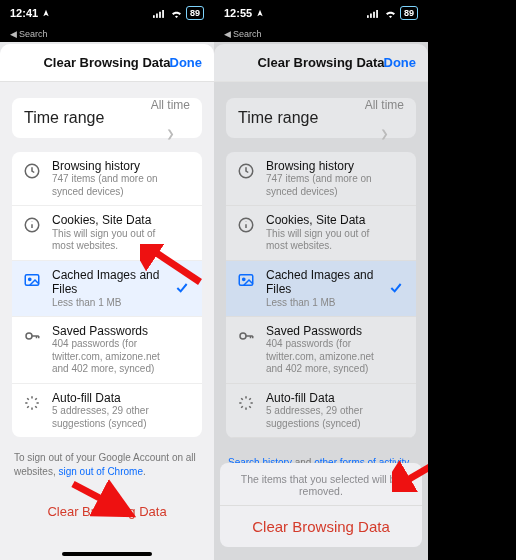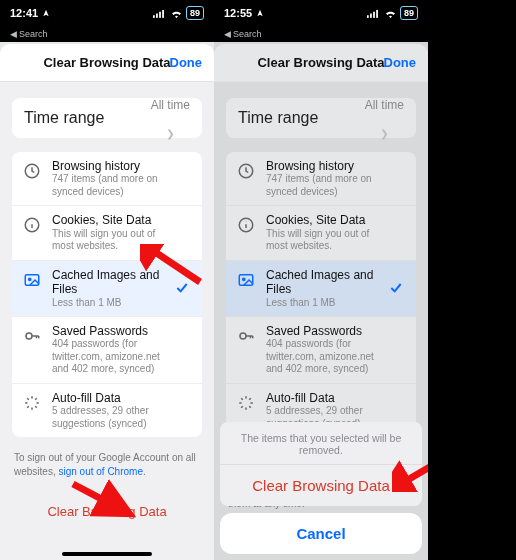--- a/index.html
+++ b/index.html
@@ -483,21 +483,20 @@
 
       <div class="foot-note">
         <span class="link">Search history</span><span> and </span><span class="link">other forms of activity</span><span> may be saved in your Google Account when you're signed in. You can delete them at any time.</span>
       </div>
 
       <div class="action-sheet">
         <div class="group">
           <div class="msg">The items that you selected will be removed.</div>
           <div class="action">Clear Browsing Data</div>
         </div>
-        <div class="cancel">Cancel</div>
       </div>
     </div>
 
     <svg class="arrow" style="top:448px; left:178px;" width="70" height="44">
       <defs>
           <marker id="ah3" markerWidth="6" markerHeight="6" refX="1" refY="3" orient="auto">
             <path d="M0,0 L6,3 L0,6 Z" fill="#e11"></path>
           </marker>
         </defs>
       <path d="M60,6 L12,34" stroke="#e11" stroke-width="7" marker-end="url(#ah3)"></path>

